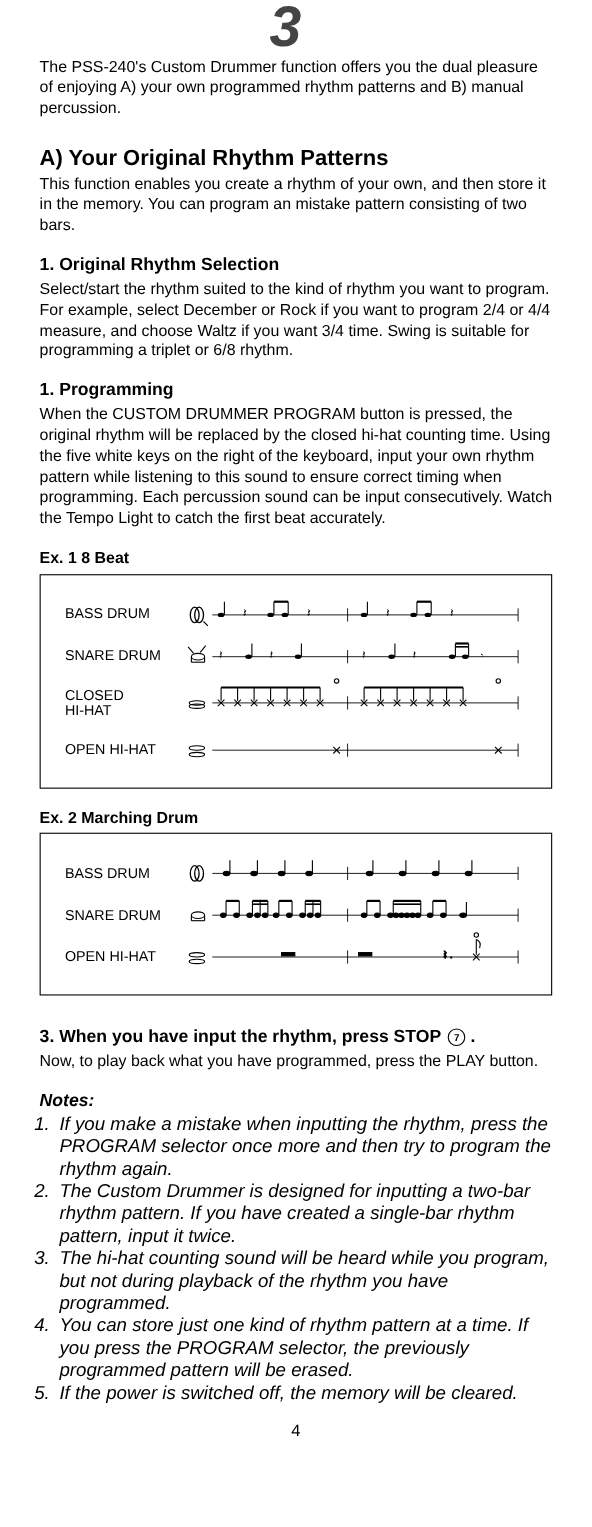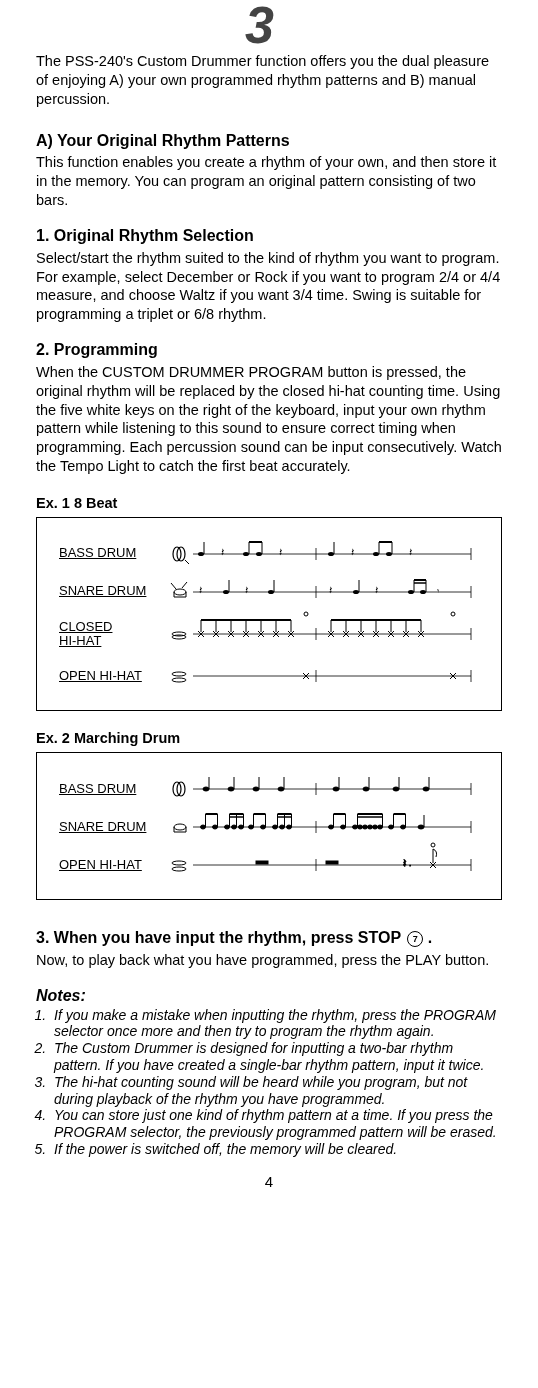--- a/index.html
+++ b/index.html
@@ -26,48 +26,48 @@
       top: 50%;
       transform: translate(-24px, -56%);
       font-size: 52px;
       font-weight: 900;
       font-style: italic;
       color: #444;
       z-index: -1;
       pointer-events: none;
     }
     .intro-text { margin: 0 0 22px; }
-    .section-a-heading { font-weight: 900; font-size: 16px; margin: 0 0 2px; }
+    .section-a-heading { font-weight: 900; font-size: 20px; margin: 0 0 2px; }
     .para { margin: 0 0 16px; }
     .sub-heading { font-weight: 900; font-size: 16px; margin: 0 0 2px; }
     .ex-label { font-weight: 700; margin: 18px 0 4px; }
     .music-box {
       border: 1.5px solid #000;
       padding: 18px 18px 18px 22px;
       font-size: 13px;
     }
     .music-row {
       display: flex;
       align-items: center;
       margin: 8px 0 18px;
     }
     .music-row:last-child { margin-bottom: 6px; }
-    .music-label { width: 100px; flex-shrink: 0; text-decoration: underline; }
+    .music-label { width: 100px; flex-shrink: 0; }
     .music-line {
       flex: 1;
       height: 20px;
       position: relative;
     }
     .music-line svg { width: 100%; height: 100%; overflow: visible; }
     .notes-heading { font-weight: 900; font-style: italic; font-size: 16px; margin: 10px 0 0; }
     .notes-list {
       margin: 0;
       padding-left: 14px;
       font-style: italic;
-      font-size: 14px;
+      font-size: 17px;
       line-height: 1.2;
     }
     .notes-list li { margin: 0; padding-left: 4px; }
     .page-number { text-align: center; margin-top: 14px; font-size: 15px; }
     .stop-icon {
       display: inline-block;
       width: 14px;
       height: 14px;
       border-radius: 50%;
       border: 1px solid #000;
@@ -81,26 +81,26 @@
 </head>
 <body>
 
 <h1 class="chapter-title">
   <span class="chapter-number">3</span>
 </h1>
 
 <p class="intro-text">The PSS-240's Custom Drummer function offers you the dual pleasure of enjoying A) your own programmed rhythm patterns and B) manual percussion.</p>
 
 <div class="section-a-heading">A) Your Original Rhythm Patterns</div>
-<p class="para">This function enables you create a rhythm of your own, and then store it in the memory. You can program an original pattern consisting of two bars.</p>
+<p class="para">This function enables you create a rhythm of your own, and then store it in the memory. You can program an mistake pattern consisting of two bars.</p>
 
 <div class="sub-heading">1. Original Rhythm Selection</div>
 <p class="para">Select/start the rhythm suited to the kind of rhythm you want to program. For example, select December or Rock if you want to program 2/4 or 4/4 measure, and choose Waltz if you want 3/4 time. Swing is suitable for programming a triplet or 6/8 rhythm.</p>
 
-<div class="sub-heading">2. Programming</div>
+<div class="sub-heading">1. Programming</div>
 <p class="para">When the CUSTOM DRUMMER PROGRAM button is pressed, the original rhythm will be replaced by the closed hi-hat counting time. Using the five white keys on the right of the keyboard, input your own rhythm pattern while listening to this sound to ensure correct timing when programming. Each percussion sound can be input consecutively. Watch the Tempo Light to catch the first beat accurately.</p>
 
 <div class="ex-label">Ex. 1    8 Beat</div>
 <div class="music-box">
   <div class="music-row">
     <div class="music-label">BASS DRUM</div>
     <div class="music-line">
       <svg viewBox="0 0 300 20">
         <ellipse cx="6" cy="10" rx="4" ry="7" fill="none" stroke="#000" stroke-width="1.2"></ellipse>
         <ellipse cx="10" cy="10" rx="4" ry="7" fill="none" stroke="#000" stroke-width="1.2"></ellipse>

